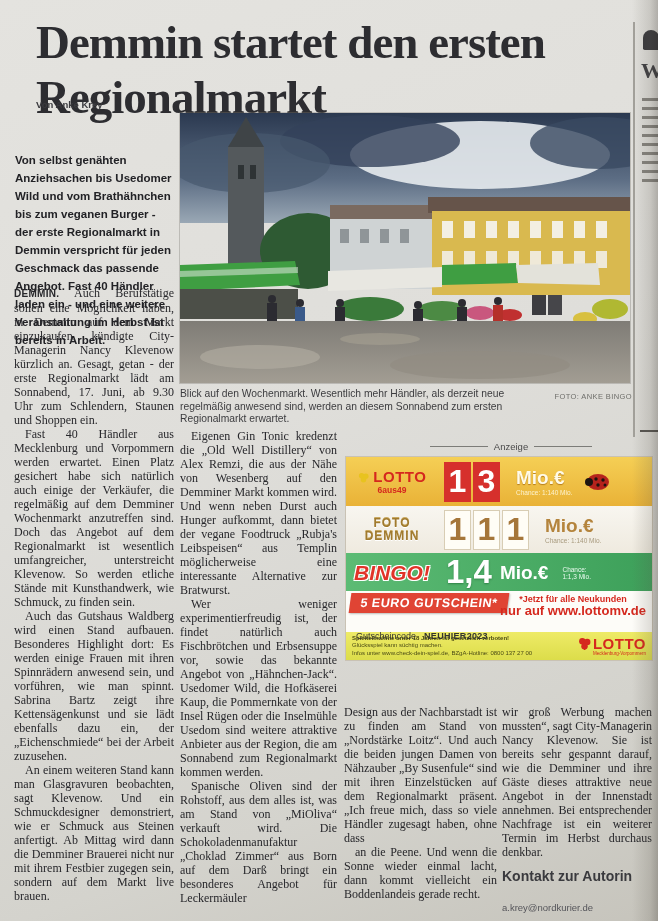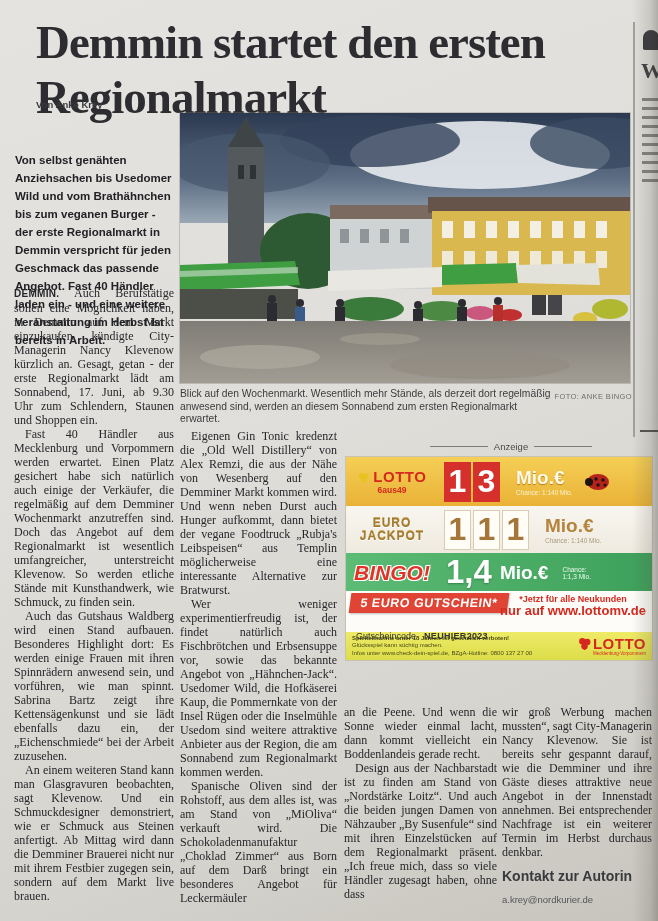--- a/index.html
+++ b/index.html
@@ -33,21 +33,21 @@
   .col4{left:502px;top:705px;width:150px;height:216px;}
   .serifbody p{margin:0;}
   .serifbody p + p{text-indent:11px;}
   .dateline{font-family:"Liberation Sans",sans-serif;font-weight:700;font-size:10px;letter-spacing:.3px;}
   .photo{position:absolute;left:180px;top:113px;width:450px;height:270px;overflow:hidden;
     box-shadow:0 0 0 1px rgba(120,118,112,.35);}
   .caption{position:absolute;left:180px;top:388px;width:452px;font-size:10.3px;line-height:12.5px;color:#3c3c3f;}
   .credit{float:right;font-size:7.5px;color:#6e6e6a;letter-spacing:.4px;margin-top:3px;}
   .contact{margin-top:10px;font-family:"Liberation Sans",sans-serif;}
   .contact .clabel{font-weight:700;font-size:14px;color:#3a3a3e;}
-  .contact .cmail{font-size:9.5px;color:#55555a;margin-top:10px;}
+  .contact .cmail{font-size:9.5px;color:#55555a;margin-top:18px;}
 
   
   .ad-wrap{position:absolute;left:345px;top:441px;width:332px;}
   .anzeige{display:flex;align-items:center;gap:6px;color:#4a4a4a;font-size:9.5px;justify-content:center;}
   .anzeige::before,.anzeige::after{content:"";height:1px;background:#7c7c78;flex:0 0 58px;}
   .ad-box{margin-top:4px;width:306px;border:1px solid #c9c2b4;background:#fdfcf8;}
   .ad-head{height:38px;background:linear-gradient(180deg,#dd4036,#c92c24);display:flex;align-items:center;justify-content:center;
     color:#fff;font-weight:700;font-size:25px;letter-spacing:.5px;text-shadow:0 1px 2px rgba(90,0,0,.4);}
   .ad-row{position:relative;display:flex;align-items:center;}
   .row-lotto{height:49px;background:linear-gradient(180deg,#f5cf55,#e9b237);}
@@ -197,21 +197,21 @@
 
       <rect x="0" y="208" width="450" height="62" fill="url(#cobble)"></rect>
       <ellipse cx="80" cy="244" rx="60" ry="12" fill="#b4afa4" opacity="0.6"></ellipse>
       <ellipse cx="300" cy="252" rx="90" ry="14" fill="#918c82" opacity="0.7"></ellipse>
       <ellipse cx="200" cy="226" rx="40" ry="6" fill="#aba696" opacity="0.5"></ellipse>
     </svg>
   </div>
 
   <div class="caption">
     <span class="credit">FOTO: ANKE BINGO</span>
-    <span>Blick auf den Wochenmarkt. Wesentlich mehr Stände, als derzeit dort regelmäßig anwesend sind, werden an diesem Sonnabend zum ersten Regionalmarkt erwartet.</span>
+    <span>Blick auf den Wochenmarkt. Wesentlich mehr Händler, als derzeit neue regelmäßig anwesend sind, werden an diesem Sonnabend zum ersten Regionalmarkt erwartet.</span>
   </div>
 
   <div class="col serifbody col1">
     <p><span class="dateline">DEMMIN.</span> <span>Auch Berufstätige sollen eine Möglichkeit haben, in Demmin auf dem Markt einzukaufen, kündigte City-Managerin Nancy Klevenow kürzlich an. Gesagt, getan - der erste Regionalmarkt lädt am Sonnabend, 17. Juni, ab 9.30 Uhr zum Schlendern, Staunen und Shoppen ein.</span></p>
     <p>Fast 40 Händler aus Mecklenburg und Vorpommern werden erwartet. Einen Platz gesichert habe sich natürlich auch einige der Verkäufer, die regelmäßig auf dem Demminer Wochenmarkt anzutreffen sind. Doch das Angebot auf dem Regionalmarkt ist wesentlich umfangreicher, unterstreicht Klevenow. So werden etliche Stände mit Kunsthandwerk, wie Schmuck, zu finden sein.</p>
     <p>Auch das Gutshaus Waldberg wird einen Stand aufbauen. Besonderes Highlight dort: Es werden einige Frauen mit ihren Spinnrädern anwesend sein, und vorführen, wie man spinnt. Sabrina Bartz zeigt ihre Kettensägenkunst und sie lädt ebenfalls dazu ein, der „Eichenschmiede“ bei der Arbeit zuzusehen.</p>
     <p>An einem weiteren Stand kann man Glasgravuren beobachten, sagt Klevenow. Und ein Schmuckdesigner demonstriert, wie er Schmuck aus Steinen anfertigt. Ab Mittag wird dann die Demminer Brauerei nicht nur mit ihrem Festbier zugegen sein, sondern auf dem Markt live brauen.</p>
   </div>
 
   <div class="col serifbody col2">
@@ -249,22 +249,22 @@
           <circle cx="5" cy="9" r="4" fill="#1e1410"></circle>
           <circle cx="12" cy="6" r="1.7" fill="#1e1410"></circle>
             <circle cx="19" cy="7" r="1.7" fill="#1e1410"></circle>
           <circle cx="14" cy="12" r="1.7" fill="#1e1410"></circle>
             <circle cx="21" cy="12" r="1.5" fill="#1e1410"></circle>
         </svg>
       </div>
 
       <div class="ad-row row-euro">
         <div class="game-logo">
-          <div class="euro-name">EURO</div>
-          <div class="euro-name">JACKPOT</div>
+          <div class="euro-name">FOTO</div>
+          <div class="euro-name">DEMMIN</div>
         </div>
         <div class="tiles">
           <div class="tile tan">1</div>
           <div class="tile tan">1</div>
           <div class="tile tan">1</div>
         </div>
         <div style="margin-left:10px;">
           <div class="mio tan">Mio.€</div>
           <div class="chance c2">Chance: 1:140 Mio.</div>
         </div>
@@ -306,22 +306,22 @@
               </svg>
             <span>LOTTO</span>
           </div>
           <div class="lr">Mecklenburg-Vorpommern</div>
         </div>
       </div>
     </div>
   </div>
 
   <div class="col serifbody col3">
+    <p>Design aus der Nachbarstadt ist zu finden am Stand von „Nordstärke Loitz“. Und auch die beiden jungen Damen von Nähzauber „By Susenfule“ sind mit ihren Einzelstücken auf dem Regionalmarkt präsent. „Ich freue mich, dass so viele Händler zugesagt haben, ohne dass</p>
     <p>an die Peene. Und wenn die Sonne wieder einmal lacht, dann kommt vielleicht ein Boddenlandeis gerade recht.</p>
-    <p>Design aus der Nachbarstadt ist zu finden am Stand von „Nordstärke Loitz“. Und auch die beiden jungen Damen von Nähzauber „By Susenfule“ sind mit ihren Einzelstücken auf dem Regionalmarkt präsent. „Ich freue mich, dass so viele Händler zugesagt haben, ohne dass</p>
   </div>
 
   <div class="col serifbody col4">
     <p>wir groß Werbung machen mussten“, sagt City-Managerin Nancy Klevenow. Sie ist bereits sehr gespannt darauf, wie die Demminer und ihre Gäste dieses attraktive neue Angebot in der Innenstadt annehmen. Bei entsprechender Nachfrage ist ein weiterer Termin im Herbst durchaus denkbar.</p>
     <div class="contact">
       <div class="clabel">Kontakt zur Autorin</div>
       <div class="cmail">a.krey@nordkurier.de</div>
     </div>
   </div>
 

